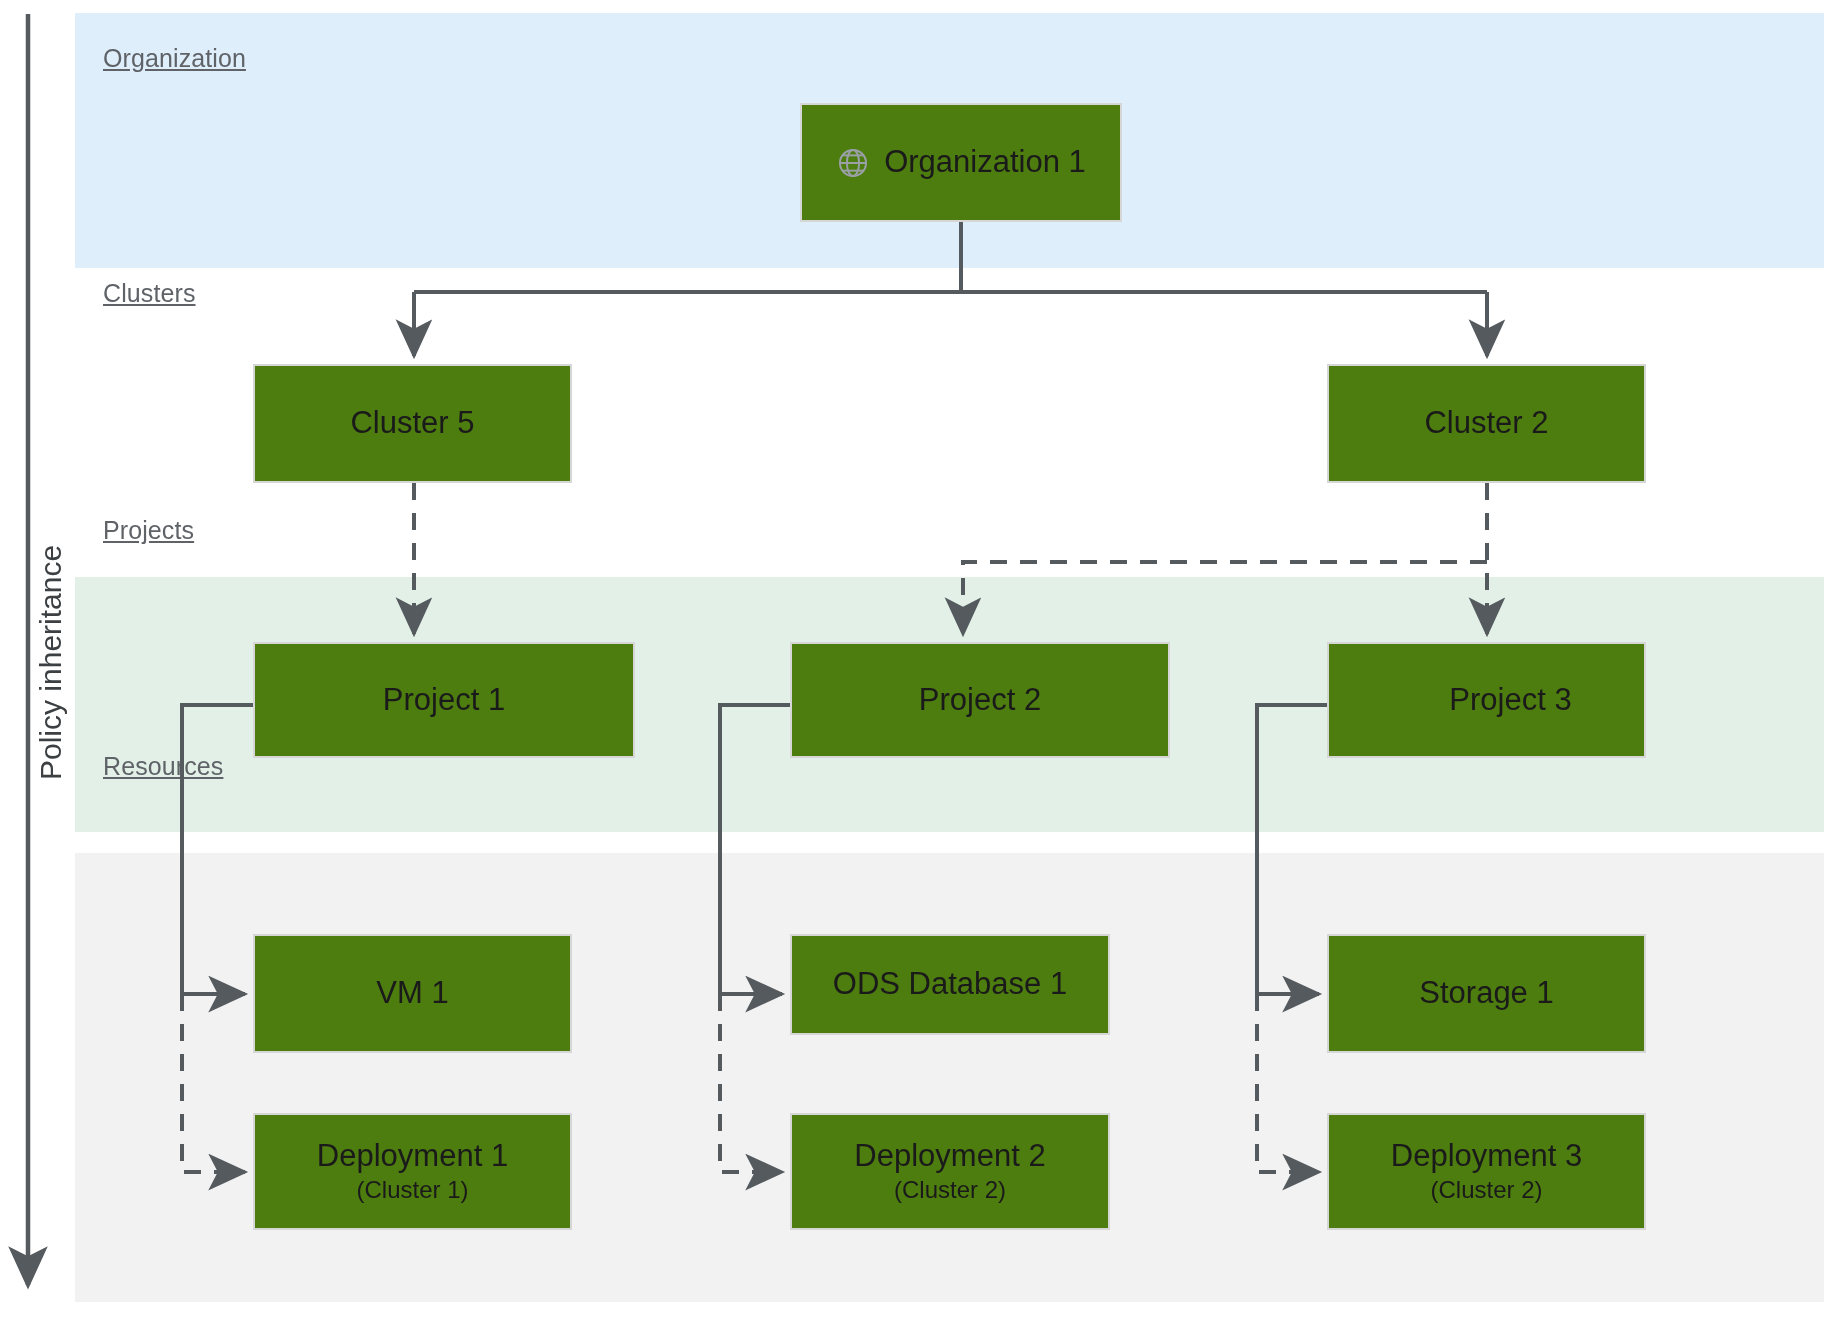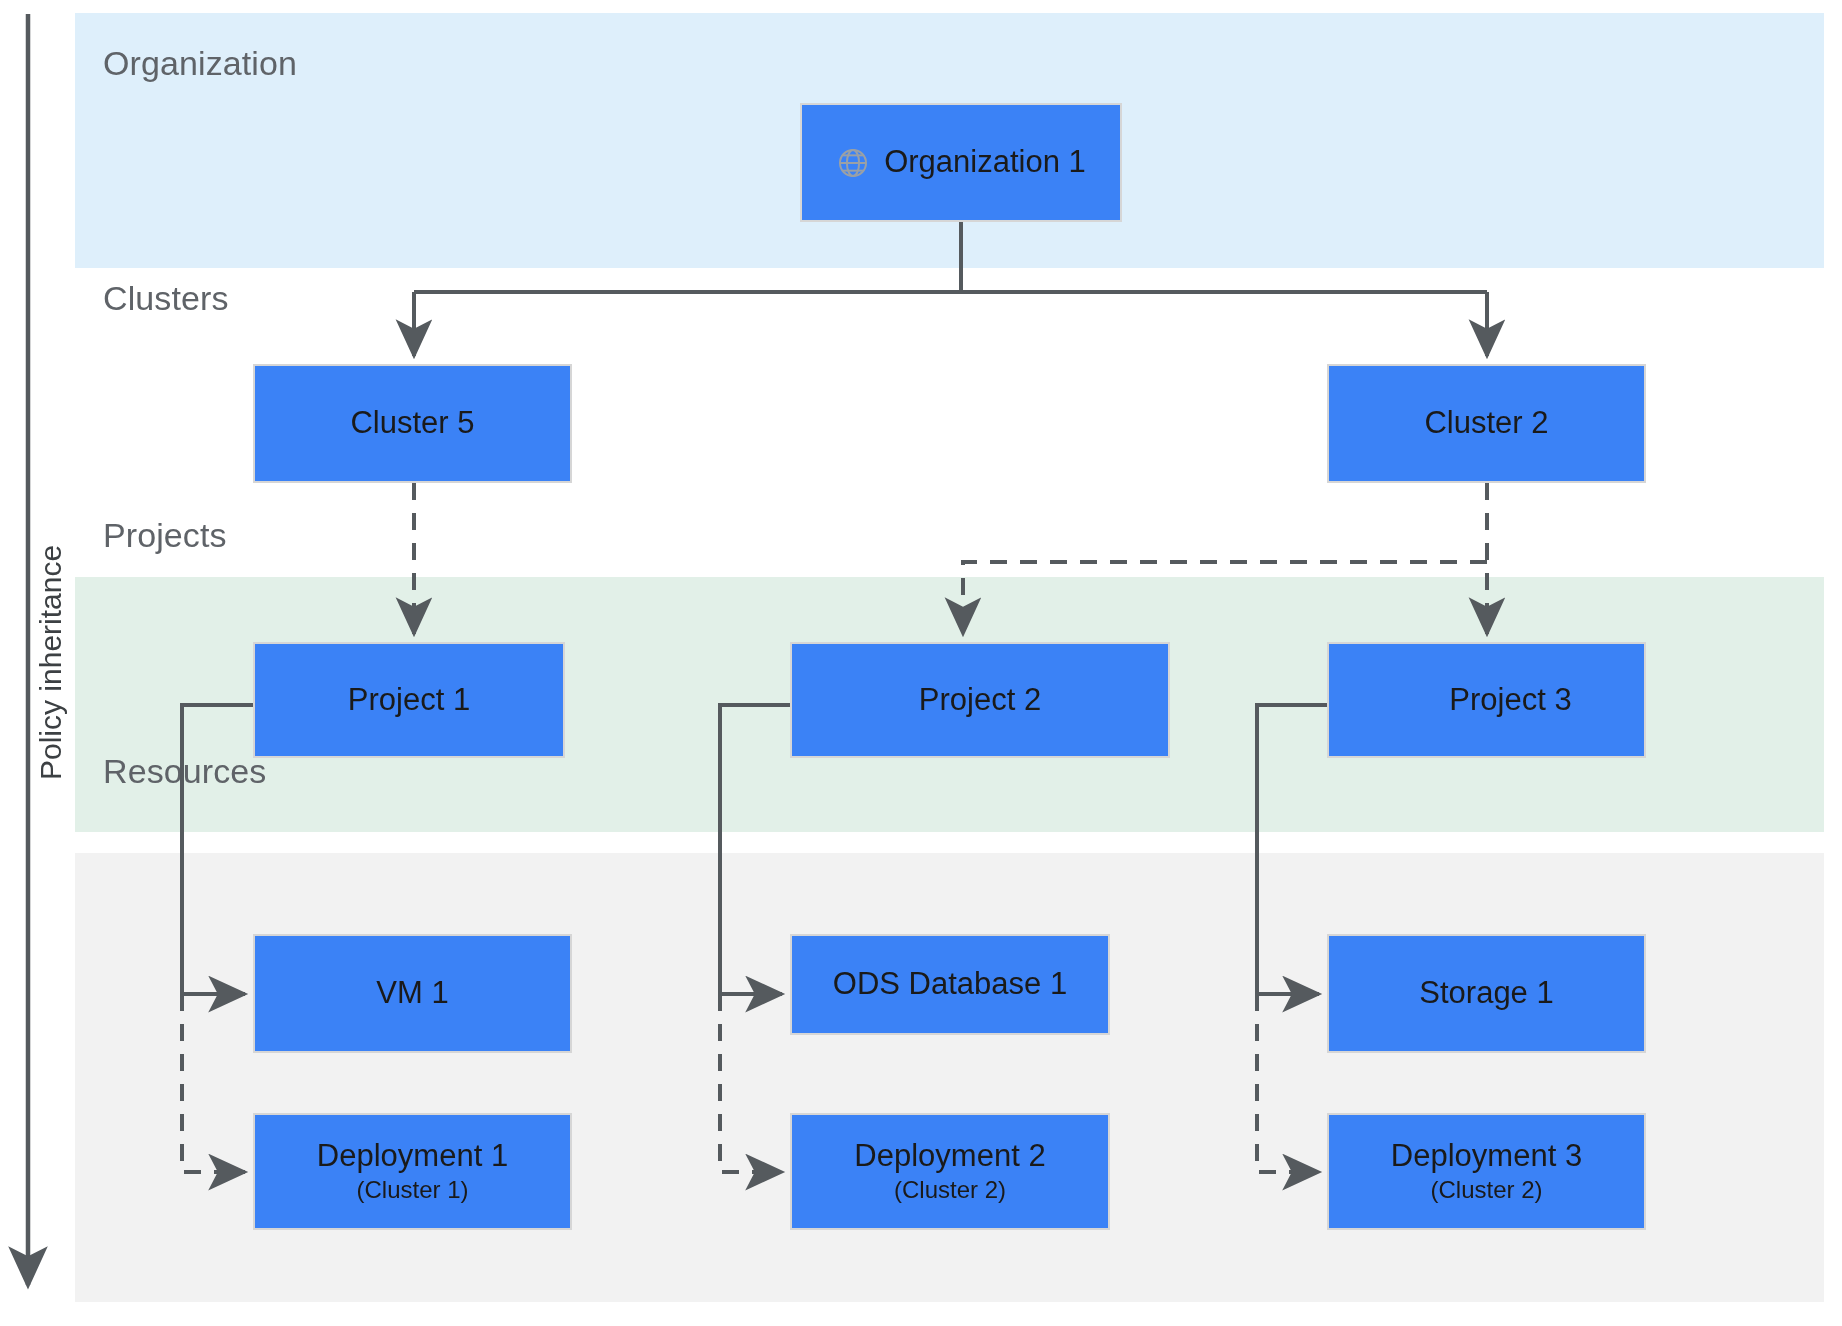--- a/index.html
+++ b/index.html
@@ -1,20 +1,20 @@
 <!DOCTYPE html>
 <html><head>
 <meta charset="utf-8">
 <style>
   html,body{margin:0;padding:0;background:#ffffff;}
   body{font-family:"Liberation Sans",sans-serif;}
   #stage{position:relative;width:1842px;height:1326px;overflow:hidden;background:#fff;}
   .band{position:absolute;left:75px;width:1749px;}
-  .band-label{position:absolute;font-size:34px;color:#5f6368;white-space:nowrap;letter-spacing:0.1px;}
-  .node{position:absolute;background:#3b82f6;border:2px solid #d6d6d6;box-sizing:border-box;
+  .band-label{position:absolute;font-size:25px;color:#5f6368;white-space:nowrap;letter-spacing:0.1px;text-decoration:underline;}
+  .node{position:absolute;background:#4d7c0f;border:2px solid #d6d6d6;box-sizing:border-box;
         display:flex;flex-direction:column;align-items:center;justify-content:center;}
   .node .title{font-size:31px;color:#1a1a1a;line-height:1.12;white-space:nowrap;}
   .node .sub{font-size:24px;color:#1a1a1a;line-height:1.15;white-space:nowrap;margin-top:2px;}
   .node.with-icon{flex-direction:row;gap:14px;}
   .globe{width:34px;height:34px;flex:0 0 auto;}
   #svg-links{position:absolute;left:0;top:0;width:1842px;height:1326px;pointer-events:none;}
   .axis-label{position:absolute;font-size:30px;color:#3c4043;white-space:nowrap;
               transform-origin:0 0;transform:rotate(-90deg);}
 </style>
 </head>
@@ -100,21 +100,21 @@
   </div>
 
   <div class="node" style="left:253px;top:364px;width:319px;height:119px;">
     <span class="title">Cluster 5</span>
   </div>
 
   <div class="node" style="left:1327px;top:364px;width:319px;height:119px;">
     <span class="title">Cluster 2</span>
   </div>
 
-  <div class="node" style="left:253px;top:642px;width:312px;height:116px;">
+  <div class="node" style="left:253px;top:642px;width:382px;height:116px;">
     <span class="title">Project 1</span>
   </div>
 
   <div class="node" style="left:790px;top:642px;width:380px;height:116px;">
     <span class="title">Project 2</span>
   </div>
 
   <div class="node" style="left:1327px;top:642px;width:319px;height:116px;padding-left:48px;">
     <span class="title">Project 3</span>
   </div>

